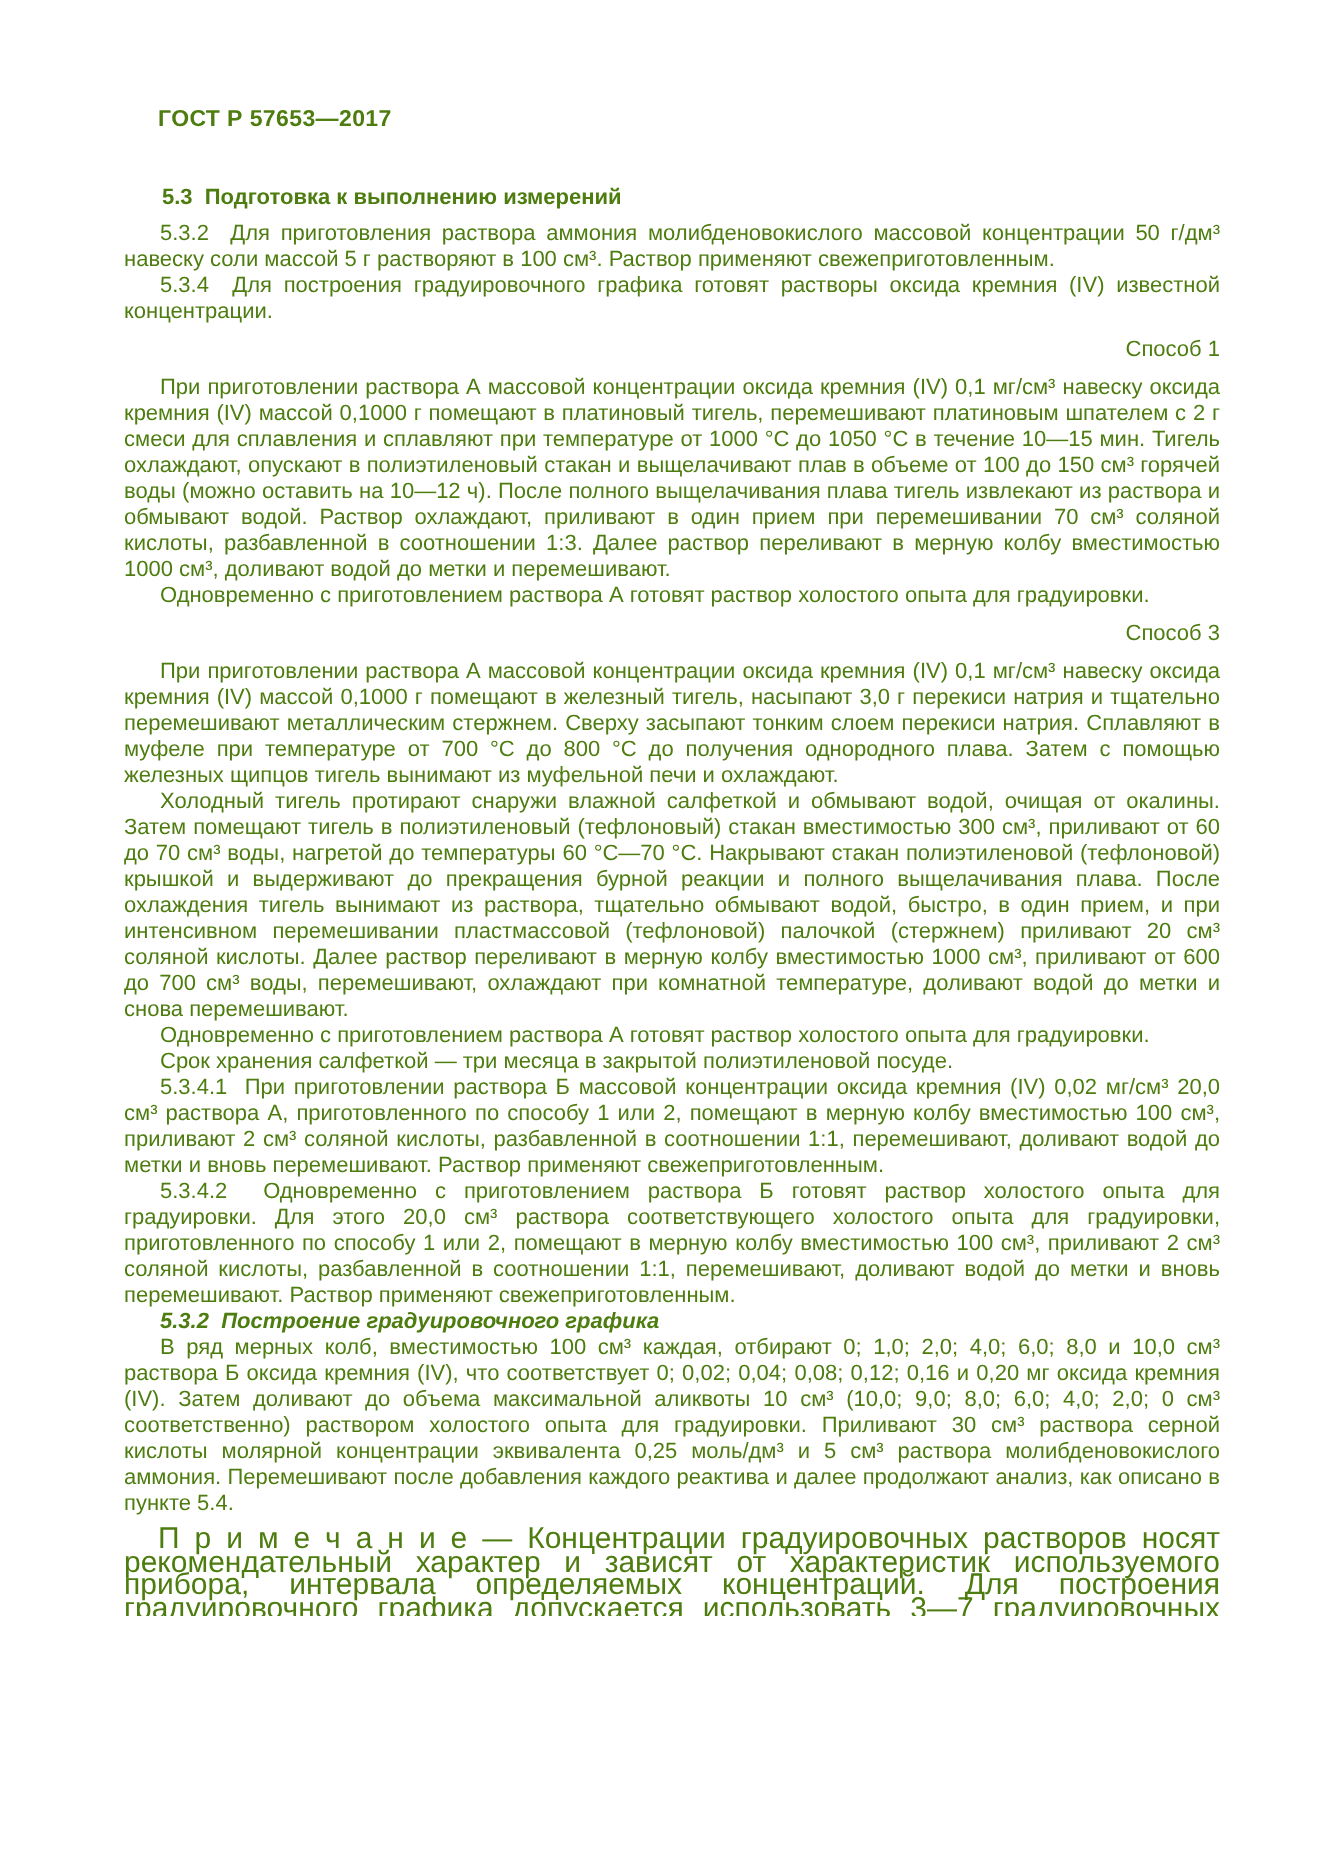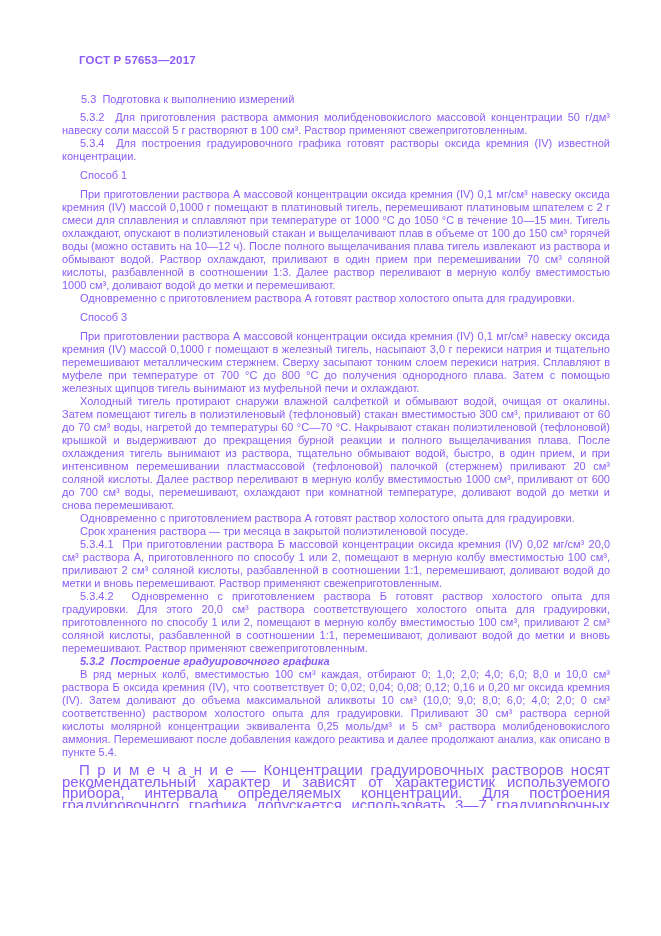--- a/index.html
+++ b/index.html
@@ -5,21 +5,21 @@
   html, body {
     margin: 0;
     padding: 0;
     background: #ffffff;
   }
   .page {
     position: relative;
     width: 661px;
     height: 808px;
     background: #ffffff;
-    color: #8b5cf6;
+    color: #4d7c0f;
     font-family: "Liberation Sans", sans-serif;
     overflow: hidden;
   }
   .doc-header {
     position: absolute;
     left: 79px;
     top: 54px;
     font-size: 11.5px;
     font-weight: bold;
     letter-spacing: 0.2px;
@@ -34,31 +34,31 @@
     line-height: 13px;
     text-align: justify;
     hyphens: auto;
     -webkit-hyphens: auto;
   }
   .blk {
     text-indent: 18px;
     margin: 0;
   }
   .blk.h3 {
-    font-weight: normal;
+    font-weight: bold;
     text-indent: 19px;
     margin: 0 0 5px 0;
   }
   .blk.h4 {
     font-weight: bold;
     font-style: italic;
   }
   .blk.label {
     margin: 6px 0;
-    text-align: left;
+    text-align: right;
   }
   .blk.note {
     font-size: 15px;
     line-height: 11.5px;
     text-indent: 17px;
     margin-top: 5px;
   }
   .doc-footer {
     margin-top: 15px;
     font-size: 11px;
@@ -77,21 +77,21 @@
   <div class="blk h3">5.3&nbsp; Подготовка к выполнению измерений</div>
       <div class="blk p">5.3.2&nbsp; Для приготовления раствора аммония молибденовокислого массовой концентрации 50 г/дм³ навеску соли массой 5 г растворяют в 100 см³. Раствор применяют свежеприготовленным.</div>
       <div class="blk p">5.3.4&nbsp; Для построения градуировочного графика готовят растворы оксида кремния (IV) известной концентрации.</div>
       <div class="blk label">Способ 1</div>
       <div class="blk p">При приготовлении раствора А массовой концентрации оксида кремния (IV) 0,1 мг/см³ навеску оксида кремния (IV) массой 0,1000 г помещают в платиновый тигель, перемешивают платиновым шпателем с 2 г смеси для сплавления и сплавляют при температуре от 1000 °С до 1050 °С в течение 10—15 мин. Тигель охлаждают, опускают в полиэтиленовый стакан и выщелачивают плав в объеме от 100 до 150 см³ горячей воды (можно оставить на 10—12 ч). После полного выщелачивания плава тигель извлекают из раствора и обмывают водой. Раствор охлаждают, приливают в один прием при перемешивании 70 см³ соляной кислоты, разбавленной в соотношении 1:3. Далее раствор переливают в мерную колбу вместимостью 1000 см³, доливают водой до метки и перемешивают.</div>
       <div class="blk p">Одновременно с приготовлением раствора А готовят раствор холостого опыта для градуировки.</div>
       <div class="blk label">Способ 3</div>
       <div class="blk p">При приготовлении раствора А массовой концентрации оксида кремния (IV) 0,1 мг/см³ навеску оксида кремния (IV) массой 0,1000 г помещают в железный тигель, насыпают 3,0 г перекиси натрия и тщательно перемешивают металлическим стержнем. Сверху засыпают тонким слоем перекиси натрия. Сплавляют в муфеле при температуре от 700 °С до 800 °С до получения однородного плава. Затем с помощью железных щипцов тигель вынимают из муфельной печи и охлаждают.</div>
       <div class="blk p">Холодный тигель протирают снаружи влажной салфеткой и обмывают водой, очищая от окалины. Затем помещают тигель в полиэтиленовый (тефлоновый) стакан вместимостью 300 см³, приливают от 60 до 70 см³ воды, нагретой до температуры 60 °С—70 °С. Накрывают стакан полиэтиленовой (тефлоновой) крышкой и выдерживают до прекращения бурной реакции и полного выщелачивания плава. После охлаждения тигель вынимают из раствора, тщательно обмывают водой, быстро, в один прием, и при интенсивном перемешивании пластмассовой (тефлоновой) палочкой (стержнем) приливают 20 см³ соляной кислоты. Далее раствор переливают в мерную колбу вместимостью 1000 см³, приливают от 600 до 700 см³ воды, перемешивают, охлаждают при комнатной температуре, доливают водой до метки и снова перемешивают.</div>
       <div class="blk p">Одновременно с приготовлением раствора А готовят раствор холостого опыта для градуировки.</div>
-      <div class="blk p">Срок хранения раствора — три месяца в закрытой полиэтиленовой посуде.</div>
+      <div class="blk p">Срок хранения салфеткой — три месяца в закрытой полиэтиленовой посуде.</div>
       <div class="blk p">5.3.4.1&nbsp; При приготовлении раствора Б массовой концентрации оксида кремния (IV) 0,02 мг/см³ 20,0 см³ раствора А, приготовленного по способу 1 или 2, помещают в мерную колбу вместимостью 100 см³, приливают 2 см³ соляной кислоты, разбавленной в соотношении 1:1, перемешивают, доливают водой до метки и вновь перемешивают. Раствор применяют свежеприготовленным.</div>
       <div class="blk p">5.3.4.2&nbsp; Одновременно с приготовлением раствора Б готовят раствор холостого опыта для градуировки. Для этого 20,0 см³ раствора соответствующего холостого опыта для градуировки, приготовленного по способу 1 или 2, помещают в мерную колбу вместимостью 100 см³, приливают 2 см³ соляной кислоты, разбавленной в соотношении 1:1, перемешивают, доливают водой до метки и вновь перемешивают. Раствор применяют свежеприготовленным.</div>
       <div class="blk h4">5.3.2&nbsp; Построение градуировочного графика</div>
       <div class="blk p">В ряд мерных колб, вместимостью 100 см³ каждая, отбирают 0; 1,0; 2,0; 4,0; 6,0; 8,0 и 10,0 см³ раствора Б оксида кремния (IV), что соответствует 0; 0,02; 0,04; 0,08; 0,12; 0,16 и 0,20 мг оксида кремния (IV). Затем доливают до объема максимальной аликвоты 10 см³ (10,0; 9,0; 8,0; 6,0; 4,0; 2,0; 0 см³ соответственно) раствором холостого опыта для градуировки. Приливают 30 см³ раствора серной кислоты молярной концентрации эквивалента 0,25 моль/дм³ и 5 см³ раствора молибденовокислого аммония. Перемешивают после добавления каждого реактива и далее продолжают анализ, как описано в пункте 5.4.</div>
       <div class="blk note">П р и м е ч а н и е — Концентрации градуировочных растворов носят рекомендательный характер и зависят от характеристик используемого прибора, интервала определяемых концентраций. Для построения градуировочного графика допускается использовать 3—7 градуировочных растворов, но не менее 3.</div>
       <div class="doc-footer">6</div>
     </div>
 </div>
 
 </body></html>

